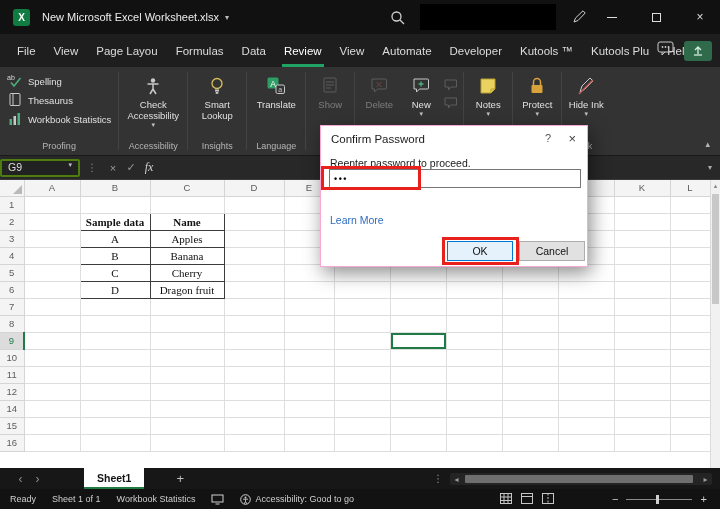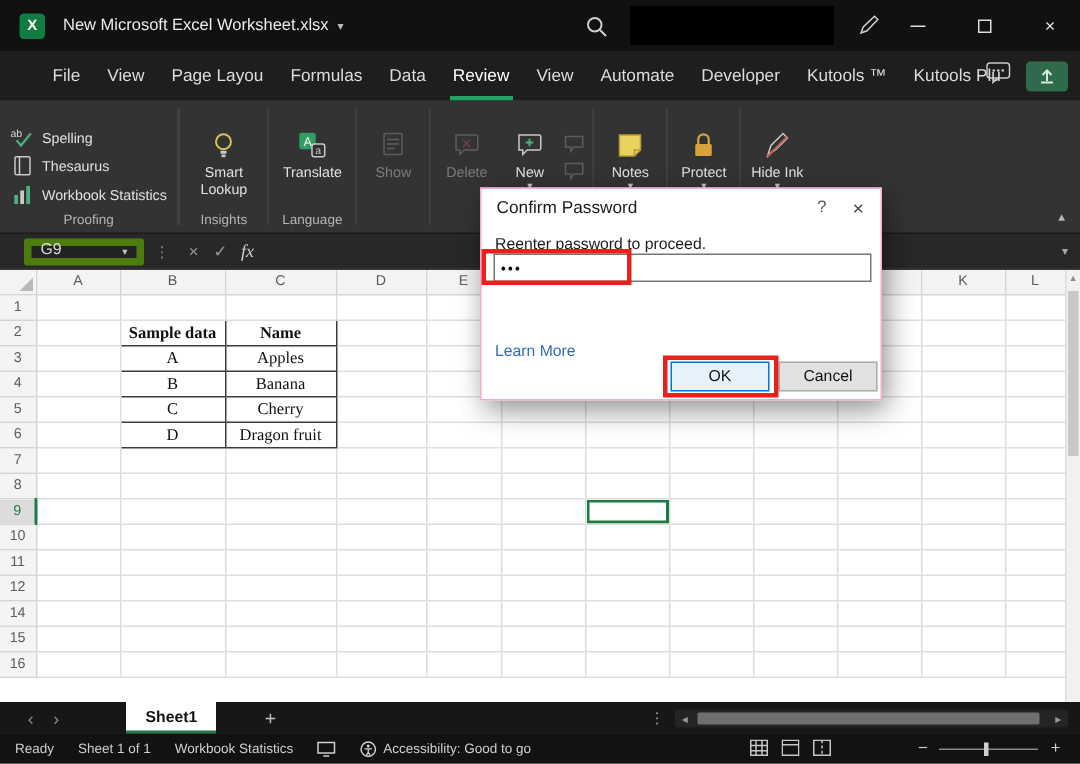--- a/index.html
+++ b/index.html
@@ -15,48 +15,48 @@
   .tb-chev{font-size:8px;margin-left:6px;color:#bbb}
   .tb-search{position:absolute;left:390px;top:10px}
   .redacted{position:absolute;left:420px;top:4px;width:136px;height:26px;background:#000}
   .tb-pen{position:absolute;left:572px;top:10px}
   .win-btn{position:absolute;top:0;width:40px;height:34px;display:flex;align-items:center;justify-content:center;color:#ddd;font-size:12px}
   .win-min{left:592px}.win-max{left:636px}.win-close{left:680px}
   .min-bar{width:10px;height:1px;background:#ddd}
   .max-box{width:9px;height:9px;border:1px solid #ddd}
 
   
-  .menubar{position:absolute;left:0;top:34px;width:720px;height:33px;background:#1e1e1e;display:flex;align-items:stretch;padding-left:26px}
+  .menubar{position:absolute;left:0;top:34px;width:720px;height:33px;background:#1e1e1e;display:flex;align-items:stretch;padding-left:8px}
   .mtab{padding:0 9px;display:flex;align-items:center;font-size:11.5px;color:#dcdcdc;position:relative;white-space:nowrap;cursor:default}
   .mtab.active{color:#fff}
   .mtab.active::after{content:"";position:absolute;left:7px;right:7px;bottom:0;height:3px;background:#21a366}
   .menubar-right{position:absolute;right:8px;top:0;height:33px;display:flex;align-items:center;gap:10px}
   .share-btn{width:28px;height:20px;background:#2f6b4a;border-radius:3px;display:flex;align-items:center;justify-content:center}
 
   
   .ribbon{position:absolute;left:0;top:67px;width:720px;height:89px;background:#333;display:flex;border-bottom:1px solid #1a1a1a}
-  .rgroup{display:flex;flex-direction:column;padding:16px 3px 0}
+  .rgroup{display:flex;flex-direction:column;padding:5px 3px 0}
   .rbody{flex:1;display:flex;align-items:flex-start;justify-content:center}
   .rbody.col{flex-direction:column;justify-content:flex-start;align-items:flex-start}
   .rlabel{height:15px;font-size:9px;color:#b5b5b5;text-align:center;line-height:13px;white-space:nowrap}
   .rsep{width:1px;background:#434343;margin:5px 0}
   .sbtn{display:flex;align-items:center;gap:5px;font-size:9.5px;color:#e0e0e0;height:19px;padding:0 4px;white-space:nowrap;cursor:default}
   .bbtn{width:52px;display:flex;flex-direction:column;align-items:center;font-size:9.5px;color:#e0e0e0;text-align:center;padding-top:4px;line-height:1.18;cursor:default}
   .bbtn .ric{margin-bottom:3px;height:20px;display:flex;align-items:center}
   .bbtn.narrow{width:42px}
   .chev{font-size:7px;color:#c2c2c2;line-height:1}
   .disabled{opacity:.4}
   .mini-stack{display:flex;flex-direction:column;gap:4px;padding-top:6px}
   .mini-btn{width:18px;height:14px;display:flex;align-items:center;justify-content:center}
   .ribbon-collapse{position:absolute;right:10px;bottom:6px;font-size:9px;color:#b5b5b5}
 
   
   .fbar{position:absolute;left:0;top:156px;width:720px;height:24px;background:#282828;display:flex;align-items:center;border-bottom:1px solid #3a3a3a}
-  .namebox{width:80px;height:18px;margin-left:16px;background:#222;border:5px solid #4d7c0f;border-radius:2px;
-           display:flex;align-items:flex-end;justify-content:space-between;font-size:10.5px;color:#ddd;padding:0 6px}
+  .namebox{width:80px;height:18px;margin-left:0;background:#222;border:2px solid #4d7c0f;border-radius:2px;
+           display:flex;align-items:flex-start;justify-content:space-between;font-size:10.5px;color:#ddd;padding:0 6px}
   .fdots{margin:0 7px;color:#8a8a8a;font-size:10px}
   .fico{width:18px;text-align:center;font-size:11px;color:#9a9a9a}
   .fx{font-style:italic;font-family:"Liberation Serif",serif;color:#cfcfcf;font-size:12px}
   .finput{flex:1;height:100%}
   .fchev{margin-right:8px;font-size:8px;color:#aaa}
 
   
   .sheet{position:absolute;left:0;top:180px;width:720px;height:288px;background:#fff;color:#222}
   table.grid{border-collapse:collapse;table-layout:fixed;width:710px;font-size:10px}
   .grid th{font-weight:normal;background:#f4f4f4;color:#5c5c5c;border-right:1px solid #d5d5d5;border-bottom:1px solid #d5d5d5;font-size:9.5px;overflow:hidden}
@@ -96,21 +96,21 @@
   
   .dialog{position:absolute;left:320px;top:125px;width:268px;height:142px;background:#fff;border:1px solid #f9a8d4;
           box-shadow:3px 6px 18px rgba(0,0,0,.45);z-index:50;color:#222}
   .dlg-titlerow{height:26px;display:flex;align-items:center;padding:0 10px;font-size:11.5px;color:#1b1b1b}
   .dlg-help{position:absolute;right:36px;top:6px;color:#555;font-size:11px}
   .dlg-close{position:absolute;right:11px;top:5px;color:#444;font-size:13px}
   .dlg-label{position:absolute;left:9px;top:31px;font-size:10.5px;color:#1b1b1b}
   .dlg-input{position:absolute;left:8px;top:43px;width:252px;height:19px;border:1px solid #767676;background:#fff;
              display:flex;align-items:center;padding:0 4px;font-size:9px;font-weight:bold;letter-spacing:1.5px;color:#000}
   .dlg-text{position:absolute;left:9px;top:75px;font-size:10.5px;color:#1b1b1b}
-  .dlg-link{position:absolute;left:9px;top:102px;font-size:10.5px;color:#2f6bbf;text-decoration:none;cursor:pointer}
+  .dlg-link{position:absolute;left:9px;top:88px;font-size:10.5px;color:#2f6bbf;text-decoration:none;cursor:pointer}
   .dlg-buttons{position:absolute;right:2px;top:115px;display:flex;gap:6px}
   .dlg-buttons button{width:66px;height:20px;font-size:10.5px;font-family:"Liberation Sans",sans-serif;
                       background:#e1e1e1;border:1px solid #adadad;color:#111}
   .dlg-buttons button.ok{background:#e5f1fb;border:1px solid #0078d4}
   .ann{position:absolute;border:3px solid #e8211d;z-index:60;pointer-events:none}
   .ann-pw{left:0;top:40px;width:100px;height:24px}
   .ann-ok{left:121px;top:111px;width:77px;height:28px}
 </style>
 </head>
 <body>
@@ -202,20 +202,35 @@
                 <rect x="6.5" y="5" width="2.5" height="9" fill="#c9c9c9"></rect>
                 <rect x="10.5" y="2" width="2.5" height="12" fill="#4caf7d"></rect>
               </svg></span>
           <span>Workbook Statistics</span>
         </div>
       </div>
       <div class="rlabel">Proofing</div>
     </div>
     <div class="rsep"></div>
 
+    <div class="rgroup">
+      <div class="rbody">
+        <div class="bbtn" style="width:62px">
+          <span class="ric">
+              <svg width="20" height="20">
+                <circle cx="10" cy="4.5" r="2.2" fill="#c9c9c9"></circle>
+                <path d="M4.5 8h11M10 8v5M10 13l-3 5M10 13l3 5" stroke="#c9c9c9" stroke-width="1.5" fill="none"></path>
+              </svg>
+            </span>
+          <span>Check Accessibility</span>
+          <span class="chev">▾</span>
+        </div>
+      </div>
+      <div class="rlabel">Accessibility</div>
+    </div>
     <div class="rsep"></div>
 
     <div class="rgroup">
       <div class="rbody">
         <div class="bbtn">
           <span class="ric">
               <svg width="20" height="20">
                 <circle cx="10" cy="7.5" r="5" fill="none" stroke="#d9c05a" stroke-width="1.3"></circle>
                 <rect x="8" y="13.5" width="4" height="2" fill="#c9c9c9"></rect>
                 <rect x="8.7" y="16" width="2.6" height="1.8" fill="#c9c9c9"></rect>

